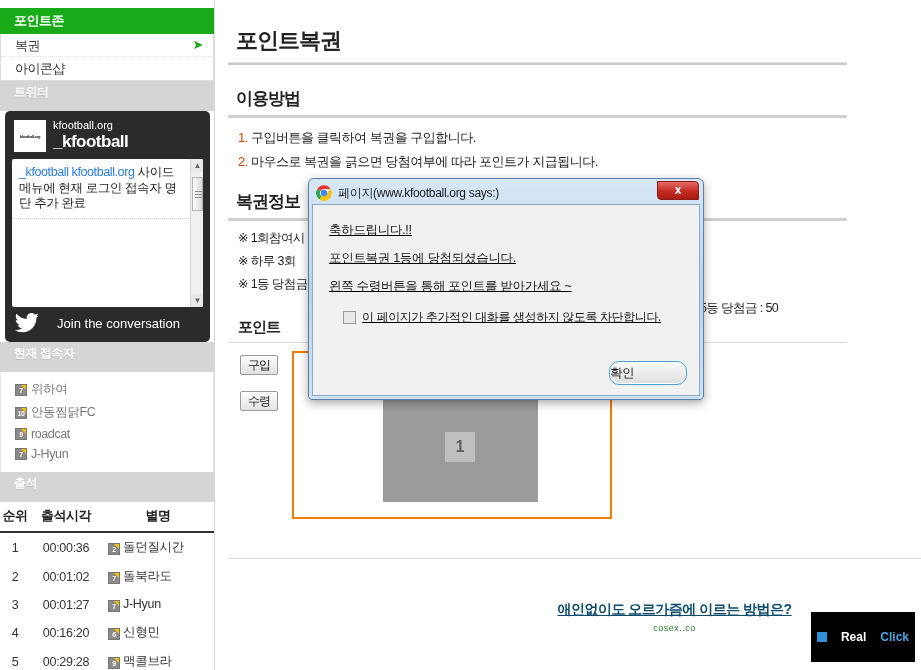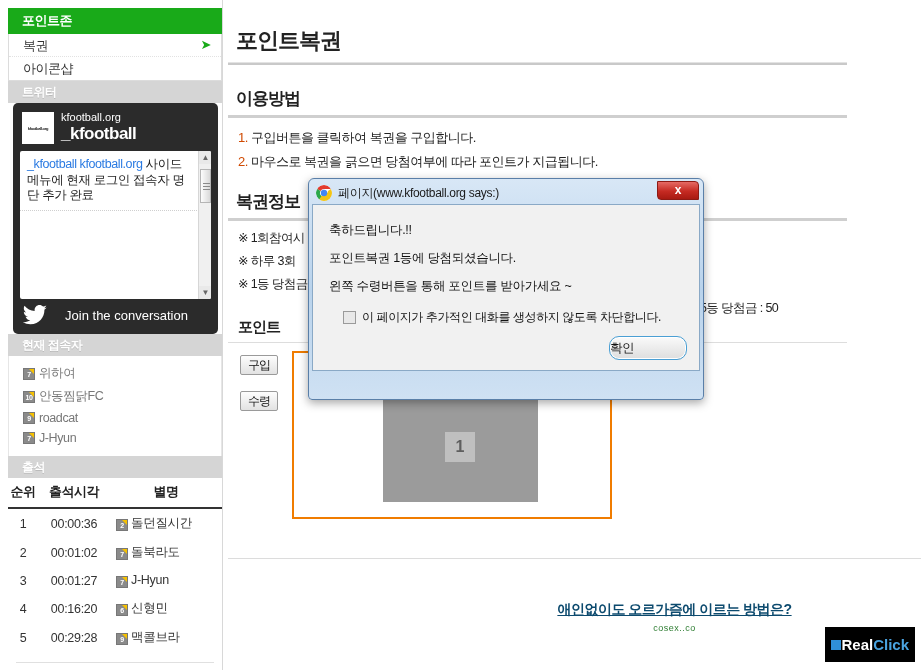--- a/index.html
+++ b/index.html
@@ -11,21 +11,21 @@
     font-family: "Liberation Sans", "DejaVu Sans", sans-serif;
   }
   #page {
     position: relative;
     width: 921px; height: 670px;
     background: #ffffff;
   }
 
   
   #sidebar {
-    position: absolute; left: 8px; top: 0;
+    position: absolute; left: 0; top: 0;
     width: 215px; height: 670px;
     background: #ffffff;
     border-right: 1px solid #d8d8d8;
   }
   .sb-top-gap { height: 8px; background:#fff; }
 
   .sb-green-head {
     background: #19aa19;
     color: #ffffff;
     font-weight: bold;
@@ -57,21 +57,21 @@
     color: #19aa19; font-size: 13px; font-weight: bold;
   }
 
   .sb-grayhead {
     background: #d5d5d5;
     color: #ffffff;
     font-weight: bold;
     font-size: 12px;
     letter-spacing: -0.5px;
     padding: 4px 0 4px 14px;
-    height: 22px;
+    height: 30px;
     line-height: 14px;
     text-shadow: 0 1px 0 rgba(0,0,0,0.12);
   }
 
   
   #tw-widget {
     margin: 0 5px;
     background: #2b2b2b;
     border-radius: 5px;
     padding: 7px;
@@ -245,22 +245,22 @@
     position:absolute; left: 0; top: 600px; width: 893px; text-align:center;
   }
   #ad-link {
     font-size: 14px; color:#0c4a6e; font-weight:bold;
     text-decoration: underline; letter-spacing:-0.5px;
   }
   #ad-sub { font-size: 9px; color:#2e7d32; margin-top:4px; letter-spacing:0.5px; }
 
   #realclick {
     position:absolute; right: 6px; bottom: 8px;
-    background:#000; color:#fff; font-size:15px; font-weight:bold;
-    padding: 9px 6px; display:flex; align-items:center; gap:0;
+    background:#000; color:#fff; font-size:12px; font-weight:bold;
+    padding: 18px 6px; display:flex; align-items:center; gap:14px;
   }
   #realclick .rc-mark { width:10px; height:10px; background:#2f8fd8; display:inline-block; }
   #realclick .rc-blue { color:#4aa3e0; }
 
   
   #dialog {
     position:absolute; left: 308px; top: 178px;
     width: 396px; height: 222px;
     border: 1px solid #5a7fa8;
     border-radius: 6px 6px 4px 4px;
@@ -278,25 +278,26 @@
   }
   #dlg-close {
     position:absolute; right: 1px; top: -1px;
     width: 42px; height: 19px;
     background: linear-gradient(to bottom,#e56a64,#c52a22 55%,#a81a12);
     border: 1px solid #8d1a14; border-radius: 0 4px 0 4px;
     color:#fff; font-size: 12px; font-weight:bold; text-align:center; line-height:17px;
     cursor:pointer;
   }
   #dlg-body {
-    height: 167px;
+    height: 192px;
     background: #f1f1f1;
     border: 1px solid #8aa9c6;
     padding: 12px 20px 10px 14px;
     position:relative;
+    text-decoration:underline;
   }
   .dlg-line {
     font-size: 12.5px; color:#111; letter-spacing:-0.3px;
     padding: 5px 0 6px 2px;
   }
   #dlg-check-row { display:flex; align-items:center; gap:6px; padding: 8px 0 0 16px; }
   #dlg-checkbox {
     width: 13px; height: 13px; background:#e8e8e8;
     border:1px solid #9a9a9a; flex:none;
   }

